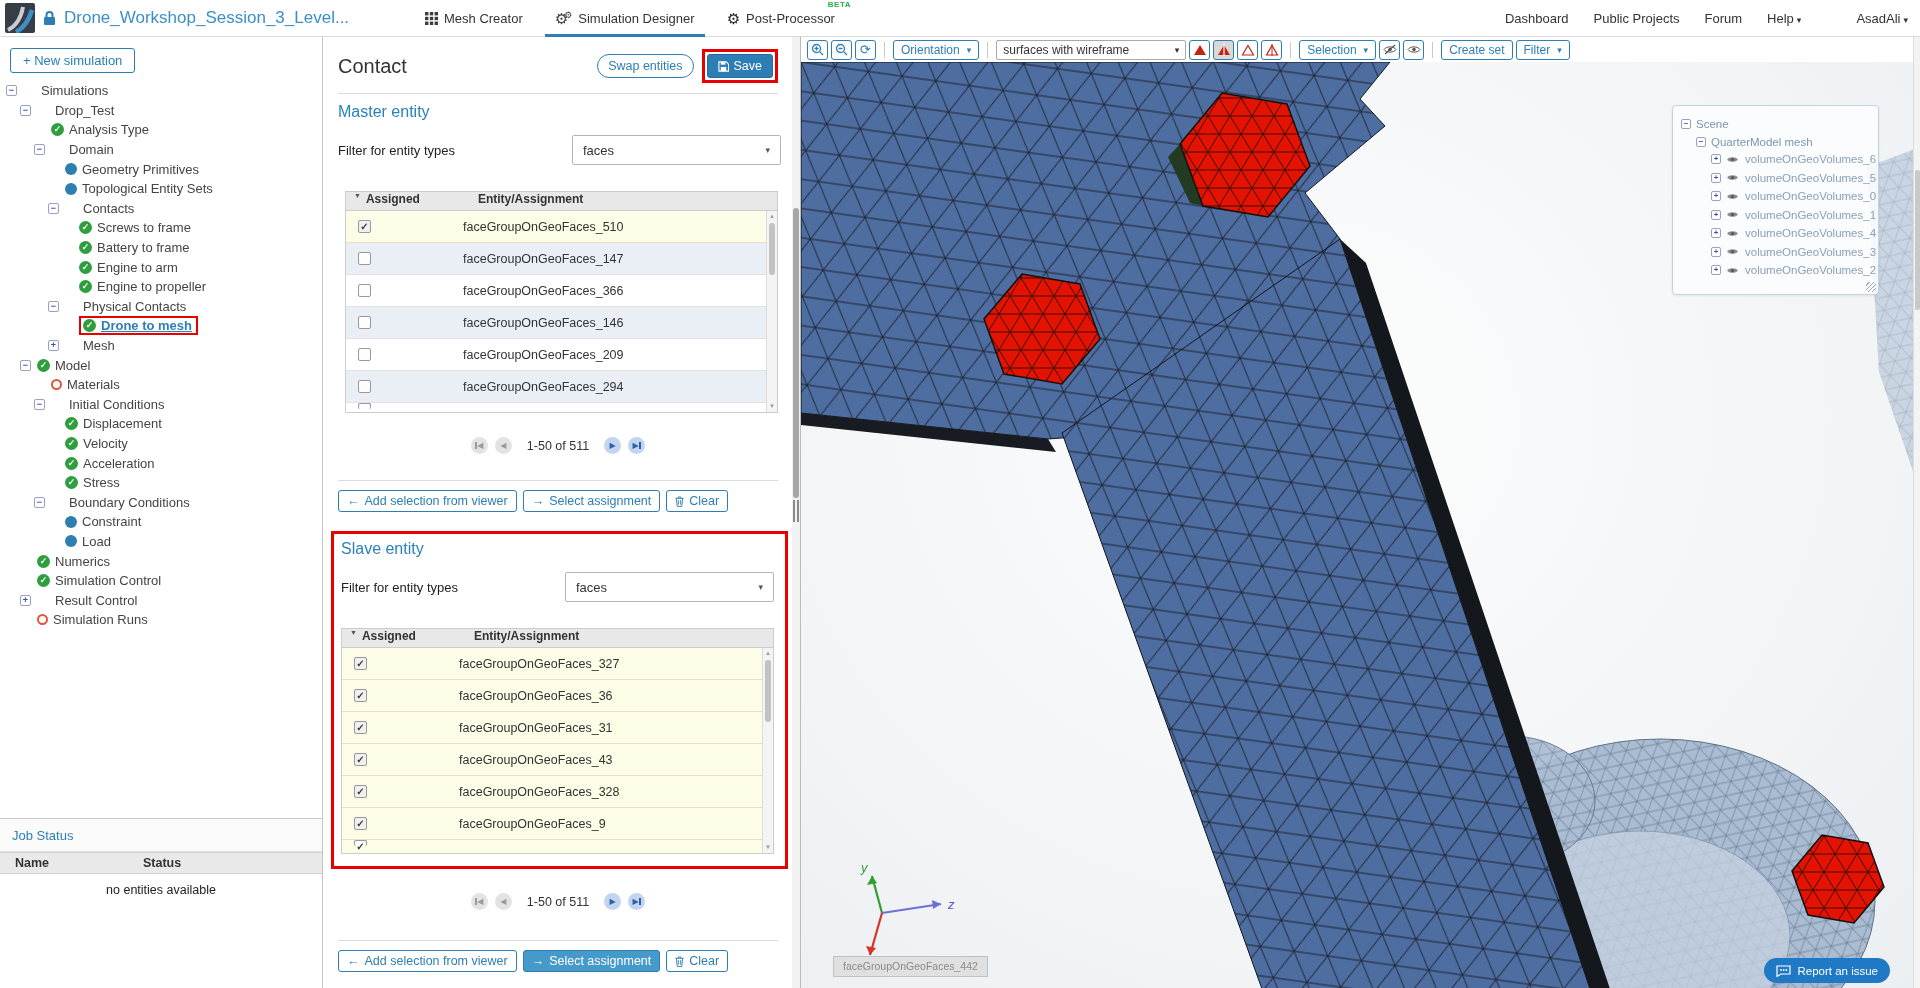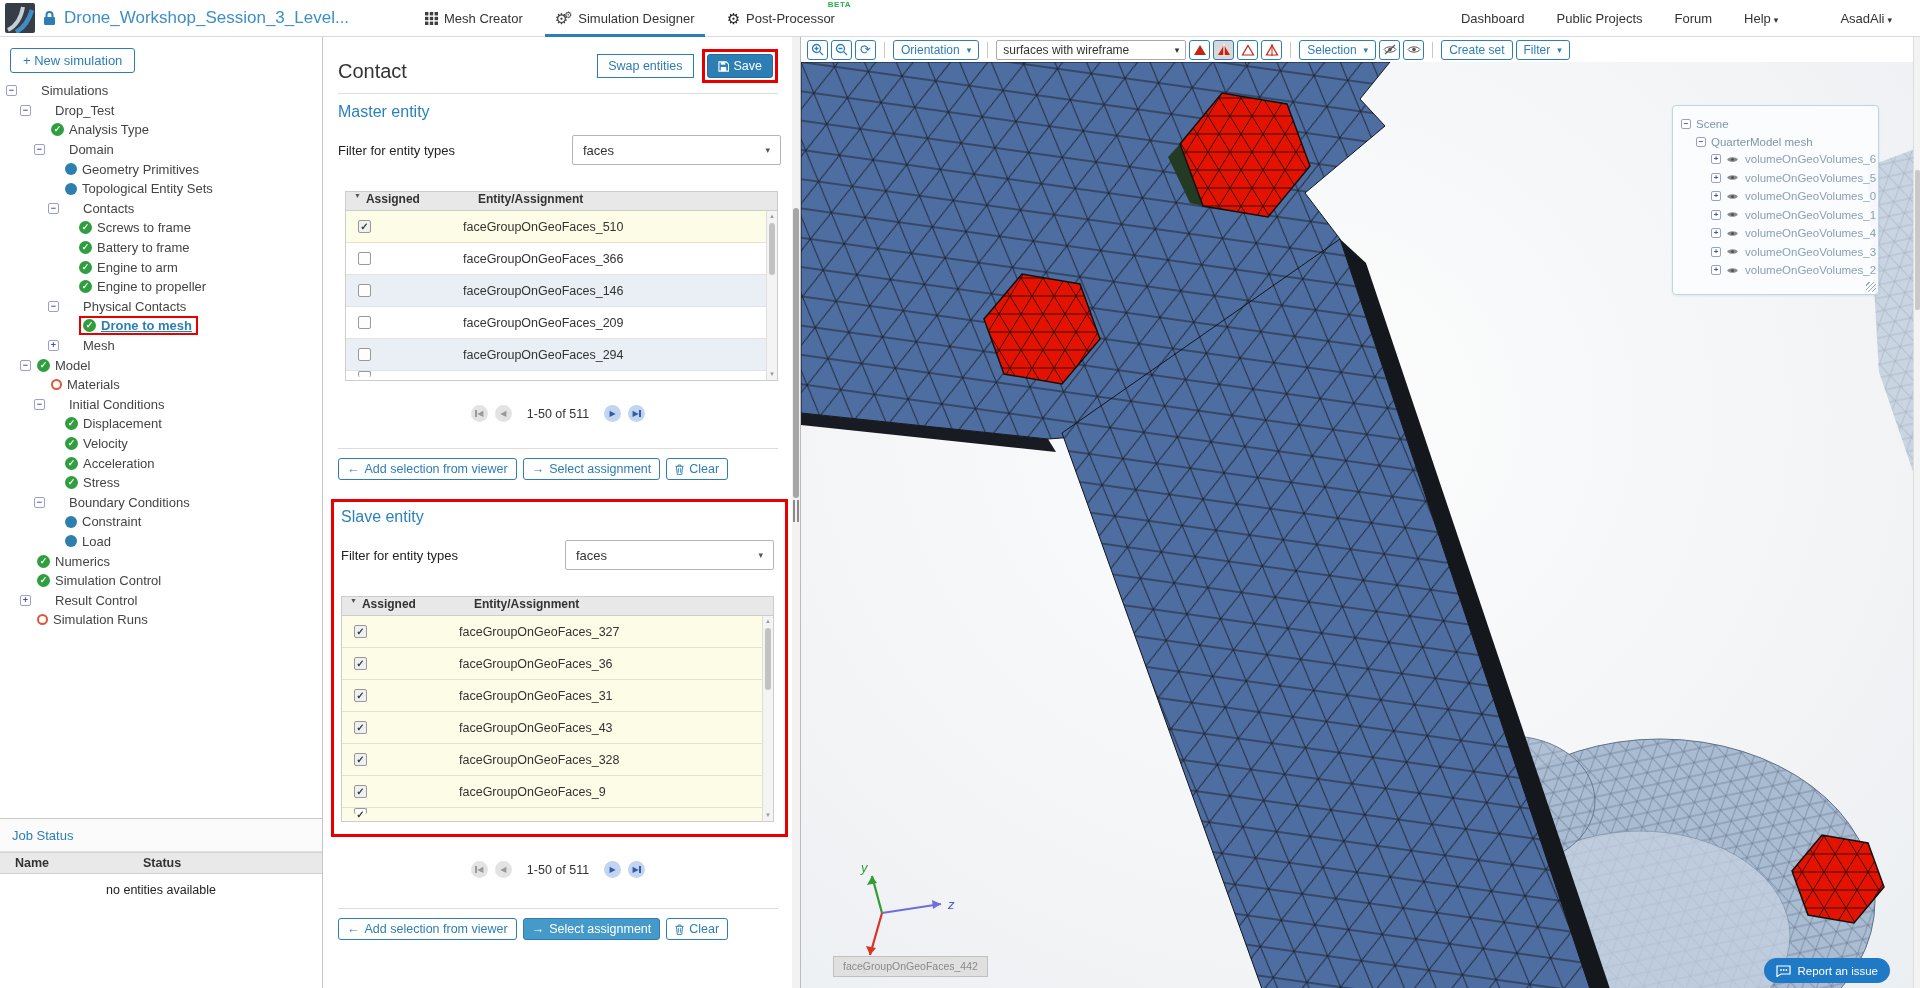--- a/index.html
+++ b/index.html
@@ -8,21 +8,21 @@
   
   #topbar{position:absolute;top:0;left:0;width:1920px;height:37px;background:#fff;border-bottom:1px solid #d9d9d9;display:flex;align-items:center;z-index:50}
   .logo{width:30px;height:30px;margin:0 8px 0 5px;flex:none}
   .lockwrap{margin-right:8px;display:flex;align-items:center}
   .proj-title{font-size:17px;color:#3d8ec7;white-space:nowrap;width:300px;overflow:hidden}
   .tabs{display:flex;align-items:center;height:37px;margin-left:45px}
   .tab{position:relative;height:37px;display:flex;align-items:center;gap:6px;padding:0 16px;font-size:13px;color:#333;cursor:pointer}
   .tab.active::after{content:"";position:absolute;left:6px;right:6px;bottom:0;height:3px;background:#2d7eb5}
   .beta-badge{position:absolute;top:0px;right:0;font-size:8px;font-weight:700;color:#27b04b;letter-spacing:.5px}
   .gearglyph{font-size:15px;color:#3e3e3e;line-height:1}
-  .top-right{margin-left:auto;display:flex;align-items:center;gap:32px;padding-right:28px;font-size:13px;color:#333}
+  .top-right{margin-left:auto;display:flex;align-items:center;gap:25px;padding-right:12px;font-size:13px;color:#333}
   .toplink{cursor:pointer;white-space:nowrap}
   .caret{font-size:9px;margin-left:3px;color:inherit}
   .user-link{margin-left:30px}
   
   #sidebar{position:absolute;top:37px;left:0;width:323px;bottom:0;background:#fff;border-right:1px solid #c5c5c5}
   .newsim{margin:11px 0 0 10px;height:25px;padding:0 12px;border:1px solid #2d7eb5;border-radius:3px;background:#fff;color:#2d7eb5;font-size:13px;font-family:inherit;cursor:pointer}
   #tree{margin-top:8px}
   .titem{display:flex;align-items:center;height:19.6px;font-size:13px;color:#444;cursor:pointer;white-space:nowrap}
   .texp{width:11px;height:11px;flex:none;border:1px solid #9aa0c8;background:#fff;color:#3c55b4;font:700 9px/9px "Liberation Sans",sans-serif;text-align:center;border-radius:2px;margin-right:6px}
   .tico{width:13px;height:13px;flex:none;border-radius:50%;font:700 9px/13px "Liberation Sans",sans-serif;color:#fff;text-align:center;margin-right:5px}
@@ -33,24 +33,24 @@
   .titem.selected .tlab{color:#2d7eb5;text-decoration:underline;font-weight:700}
   .titem.annot .tbox{border:2px solid #e80000;padding:0 4px 0 2px;margin:-2px 0}
   
   #job-status{position:absolute;left:0;right:0;top:781px;bottom:0;border-top:1px solid #c9c9c9;background:#fff}
   .js-title{padding:9px 12px 8px;font-size:13px;color:#2d7eb5;background:#fbfbfb;border-bottom:1px solid #e0e0e0}
   .js-head{display:flex;background:#e9e9e9;border-top:1px solid #d2d2d2;border-bottom:1px solid #d2d2d2;font-size:12.5px;font-weight:700;color:#333;padding:3px 0}
   .js-head span:first-child{margin-left:15px;width:128px}
   .js-empty{font-size:12.5px;color:#222;text-align:center;padding-top:9px}
   
   #panel{position:absolute;top:37px;left:324px;width:468px;bottom:0;background:#fff;padding:12px 0 0 14px;overflow:hidden}
-  .p-head{display:flex;align-items:flex-end}
+  .p-head{display:flex;align-items:center}
   .p-head h1{font-size:20px;font-weight:400;color:#333}
   .p-actions{margin-left:auto;display:flex;align-items:center;gap:8px;padding-right:14px}
-  .btn-outline{height:24px;padding:0 10px;border:1px solid #2d7eb5;border-radius:0;background:#fff;color:#2d7eb5;font-size:12.5px;font-family:inherit;cursor:pointer}
+  .btn-outline{height:24px;padding:0 10px;border:1px solid #2d7eb5;border-radius:12px;background:#fff;color:#2d7eb5;font-size:12.5px;font-family:inherit;cursor:pointer}
   .btn-primary{height:24px;padding:0 10px;border:1px solid #266a99;border-radius:3px;background:#2d7eb5;color:#fff;font-size:12.5px;font-family:inherit;cursor:pointer;display:inline-flex;align-items:center;gap:5px}
   .annot-box{display:inline-block;border:3px solid #e80000;padding:2px}
   hr.sep{border:none;border-top:1px solid #ddd;margin:10px 14px 0 0}
   .esec h2{font-size:16px;font-weight:400;color:#2a82ba;margin:9px 0 0}
   .filter-row{display:flex;align-items:center;margin-top:14px;padding-right:11px}
   .filter-row label{font-size:13px;color:#222}
   .fselect{margin-left:auto;width:209px;height:30px;border:1px solid #b5b5b5;border-radius:2px;background:#fff;display:flex;align-items:center;justify-content:space-between;padding:0 10px;font-size:13px;color:#333;cursor:pointer}
   .fselect .caret{color:#555}
   .etable{position:relative;margin:26px 14px 0 7px;border:1px solid #ccc}
   .ethead{display:flex;background:#e8e8e8;border-bottom:1px solid #ccc;height:19px;font-size:12px;font-weight:700;color:#333}
@@ -406,20 +406,24 @@
       <div class="ethead">
         <span class="hcaret">▼</span>
         <span>Assigned</span>
         <span class="hcol2">Entity/Assignment</span>
       </div>
       <div>
           <div class="trow checked">
     <span class="cb">✓</span>
     <span class="rlab">faceGroupOnGeoFaces_510</span>
   </div>
+          <div class="trow alt">
+    <span class="cb"></span>
+    <span class="rlab">faceGroupOnGeoFaces_147</span>
+  </div>
           <div class="trow">
     <span class="cb"></span>
     <span class="rlab">faceGroupOnGeoFaces_366</span>
   </div>
           <div class="trow alt">
     <span class="cb"></span>
     <span class="rlab">faceGroupOnGeoFaces_146</span>
   </div>
           <div class="trow">
     <span class="cb"></span>

